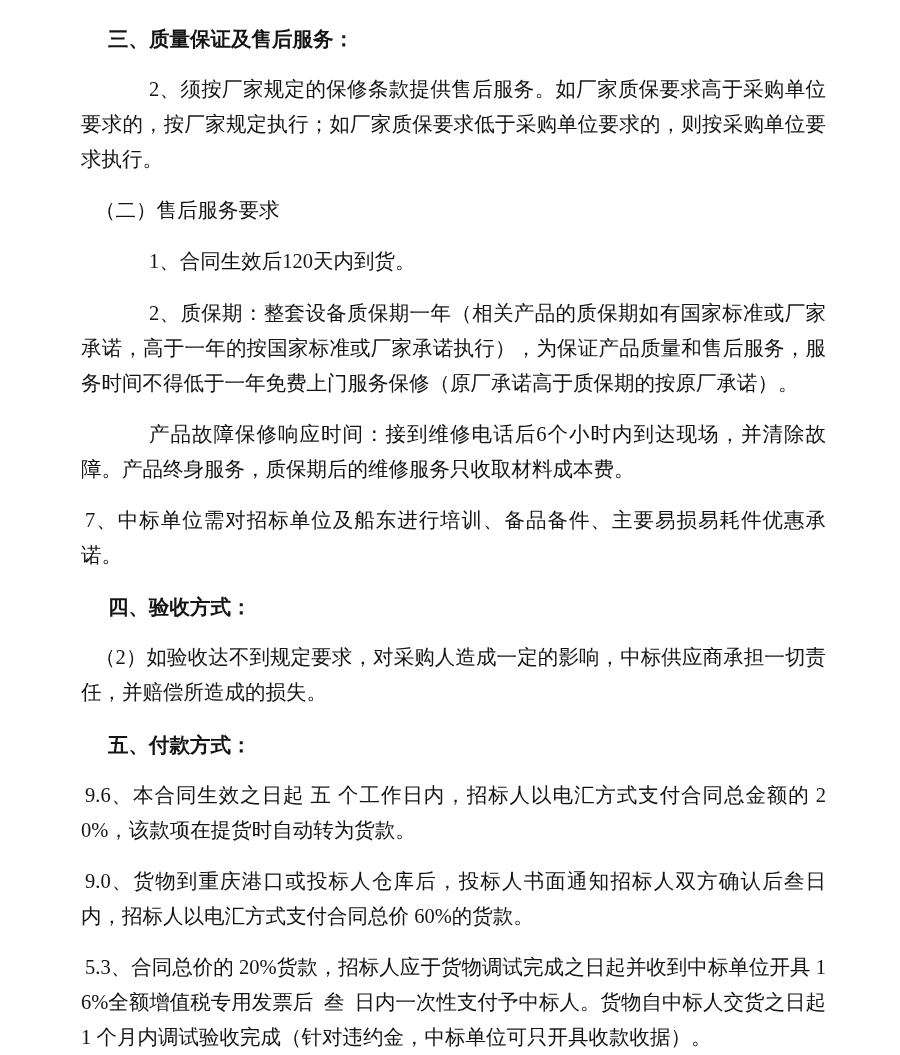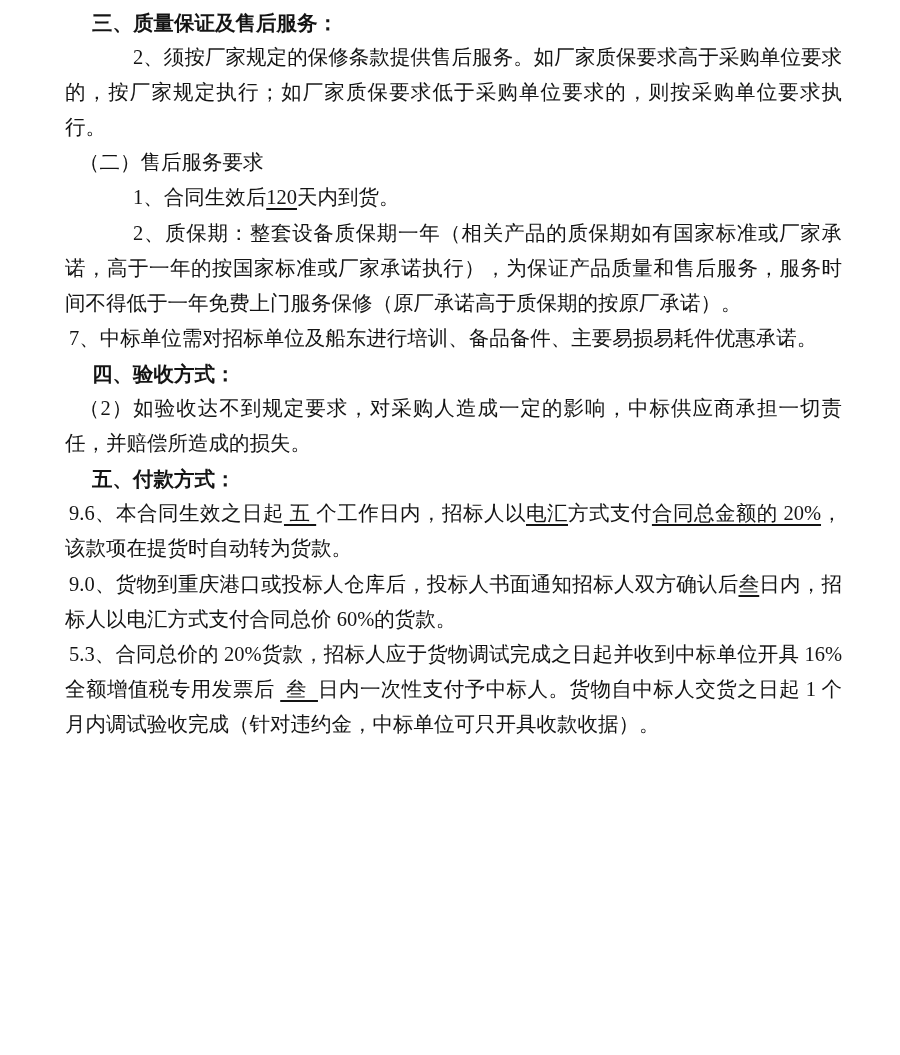--- a/index.html
+++ b/index.html
@@ -20,55 +20,55 @@
   .doc {
     width: 100%;
     color: #141414;
     font-family: "Liberation Serif", "DejaVu Serif", serif;
     font-size: 20.5px;
     line-height: 35.1px;
     text-align: justify;
     text-justify: inter-ideograph;
   }
   .para {
-    margin: 0;
+    margin: 16px;
     padding: 0;
     word-break: break-all;
   }
   .t-heading {
     font-family: "Liberation Sans", "DejaVu Sans", sans-serif;
     font-weight: bold;
     text-indent: 27px;
     text-align: left;
   }
   .t-sub {
     text-indent: 14px;
   }
   .t-indent2 {
     text-indent: 68px;
   }
   .t-flush {
     text-indent: 4px;
   }
   .u {
-    text-decoration: underline;
     text-underline-offset: 4px;
     text-decoration-thickness: 1.5px;
   }
 </style>
 </head>
 <body>
 
 <div class="page">
   <div class="doc" id="doc">
       <p class="para t-heading"><span>三、质量保证及售后服务：</span></p>
       <p class="para t-indent2"><span>2、须按厂家规定的保修条款提供售后服务。如厂家质保要求高于采购单位要求的，按厂家规定执行；如厂家质保要求低于采购单位要求的，则按采购单位要求执行。</span></p>
       <p class="para t-sub"><span>（二）售后服务要求</span></p>
       <p class="para t-indent2"><span>1、合同生效后</span><span class="u">120</span><span>天内到货。</span></p>
       <p class="para t-indent2"><span>2、质保期：整套设备质保期一年（相关产品的质保期如有国家标准或厂家承诺，高于一年的按国家标准或厂家承诺执行），为保证产品质量和售后服务，服务时间不得低于一年免费上门服务保修（原厂承诺高于质保期的按原厂承诺）。</span></p>
+      <p class="para t-indent2"><span>产品故障保修响应时间：接到维修电话后6个小时内到达现场，并清除故障。产品终身服务，质保期后的维修服务只收取材料成本费。</span></p>
       <p class="para t-flush"><span>7、中标单位需对招标单位及船东进行培训、备品备件、主要易损易耗件优惠承诺。</span></p>
       <p class="para t-heading"><span>四、验收方式：</span></p>
       <p class="para t-sub"><span>（2）如验收达不到规定要求，对采购人造成一定的影响，中标供应商承担一切责任，并赔偿所造成的损失。</span></p>
       <p class="para t-heading"><span>五、付款方式：</span></p>
       <p class="para t-flush"><span>9.6、本合同生效之日起</span><span class="u">&nbsp;五&nbsp;</span><span>个工作日内，招标人以</span><span class="u">电汇</span><span>方式支付</span><span class="u">合同总金额的 20%</span><span>，该款项在提货时自动转为货款。</span></p>
       <p class="para t-flush"><span>9.0、货物到重庆港口或投标人仓库后，投标人书面通知招标人双方确认后</span><span class="u">叁</span><span>日内，招标人以电汇方式支付合同总价 60%的货款。</span></p>
       <p class="para t-flush"><span>5.3、合同总价的 20%货款，招标人应于货物调试完成之日起并收到中标单位开具 16%全额增值税专用发票后 </span><span class="u">&nbsp;叁&nbsp;&nbsp;</span><span>日内一次性支付予中标人。货物自中标人交货之日起 1 个月内调试验收完成（针对违约金，中标单位可只开具收款收据）。</span></p>
     </div>
 </div>
 

